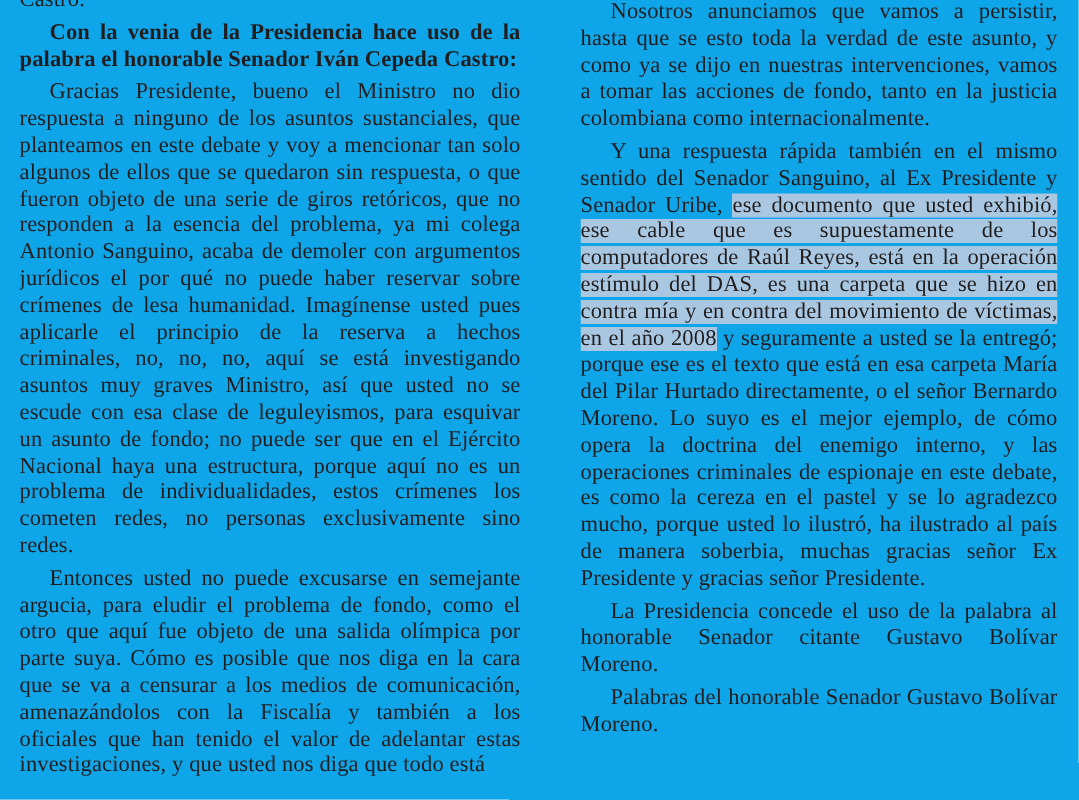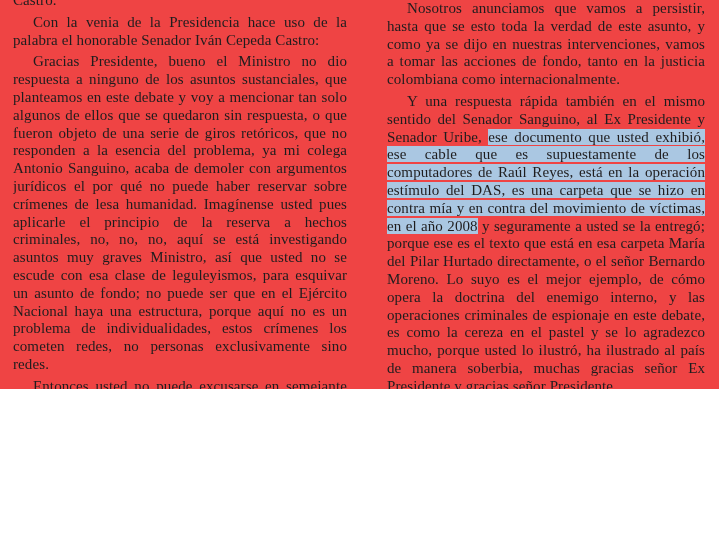--- a/index.html
+++ b/index.html
@@ -10,52 +10,53 @@
   body {
     width: 719px;
     height: 533px;
     overflow: hidden;
     font-family: "Liberation Serif", "DejaVu Serif", serif;
     color: #1f1d1e;
   }
   .page {
     position: relative;
     width: 719px;
-    height: 389px;
-    background: #ef4444;
+    height: 533px;
+    background: #0ea5e9;
     overflow: hidden;
   }
   .column {
     position: absolute;
     top: 0;
     bottom: 0;
     overflow: hidden;
     text-align: justify;
     font-size: 15px;
     line-height: 17.8px;
     letter-spacing: 0.1px;
   }
   .column-left  { left: 13px;  width: 334px; }
   .column-right { left: 387px; width: 318px; }
   .para { margin: 0; }
   .para + .para { margin-top: 4px; }
   .para.indent { text-indent: 20px; }
-  .para.bold { font-weight: normal; }
+  .para.bold { font-weight: bold; }
   
   .column-left .para:first-child { margin-top: -8px; }
   .hl {  }
 </style>
 </head>
 <body style="color: rgb(31, 29, 30);">
 
 <div class="page">
   <div class="column column-left">
       <p class="para"><span>Castro.</span></p>
       <p class="para bold indent"><span>Con la venia de la Presidencia hace uso de la palabra el honorable Senador Iván Cepeda Castro:</span></p>
       <p class="para indent"><span>Gracias Presidente, bueno el Ministro no dio respuesta a ninguno de los asuntos sustanciales, que planteamos en este debate y voy a mencionar tan solo algunos de ellos que se quedaron sin respuesta, o que fueron objeto de una serie de giros retóricos, que no responden a la esencia del problema, ya mi colega Antonio Sanguino, acaba de demoler con argumentos jurídicos el por qué no puede haber reservar sobre crímenes de lesa humanidad. Imagínense usted pues aplicarle el principio de la reserva a hechos criminales, no, no, no, aquí se está investigando asuntos muy graves Ministro, así que usted no se escude con esa clase de leguleyismos, para esquivar un asunto de fondo; no puede ser que en el Ejército Nacional haya una estructura, porque aquí no es un problema de individualidades, estos crímenes los cometen redes, no personas exclusivamente sino redes.</span></p>
       <p class="para indent"><span>Entonces usted no puede excusarse en semejante argucia, para eludir el problema de fondo, como el otro que aquí fue objeto de una salida olímpica por parte suya. Cómo es posible que nos diga en la cara que se va a censurar a los medios de comunicación, amenazándolos con la Fiscalía y también a los oficiales que han tenido el valor de adelantar estas investigaciones, y que usted nos diga que todo está</span></p>
     </div>
   <div class="column column-right">
       <p class="para indent"><span>Nosotros anunciamos que vamos a persistir, hasta que se esto toda la verdad de este asunto, y como ya se dijo en nuestras intervenciones, vamos a tomar las acciones de fondo, tanto en la justicia colombiana como internacionalmente.</span></p>
       <p class="para indent"><span>Y una respuesta rápida también en el mismo sentido del Senador Sanguino, al Ex Presidente y Senador Uribe, </span><span class="hl" style="background-color: rgb(170, 199, 226);">ese documento que usted exhibió, ese cable que es supuestamente de los computadores de Raúl Reyes, está en la operación estímulo del DAS, es una carpeta que se hizo en contra mía y en contra del movimiento de víctimas, en el año 2008</span><span> y seguramente a usted se la entregó; porque ese es el texto que está en esa carpeta María del Pilar Hurtado directamente, o el señor Bernardo Moreno. Lo suyo es el mejor ejemplo, de cómo opera la doctrina del enemigo interno, y las operaciones criminales de espionaje en este debate, es como la cereza en el pastel y se lo agradezco mucho, porque usted lo ilustró, ha ilustrado al país de manera soberbia, muchas gracias señor Ex Presidente y gracias señor Presidente.</span></p>
+      <p class="para indent"><span>La Presidencia concede el uso de la palabra al honorable Senador citante Gustavo Bolívar Moreno.</span></p>
       <p class="para indent"><span>Palabras del honorable Senador Gustavo Bolívar Moreno.</span></p>
     </div>
 </div>
 
 </body></html>

